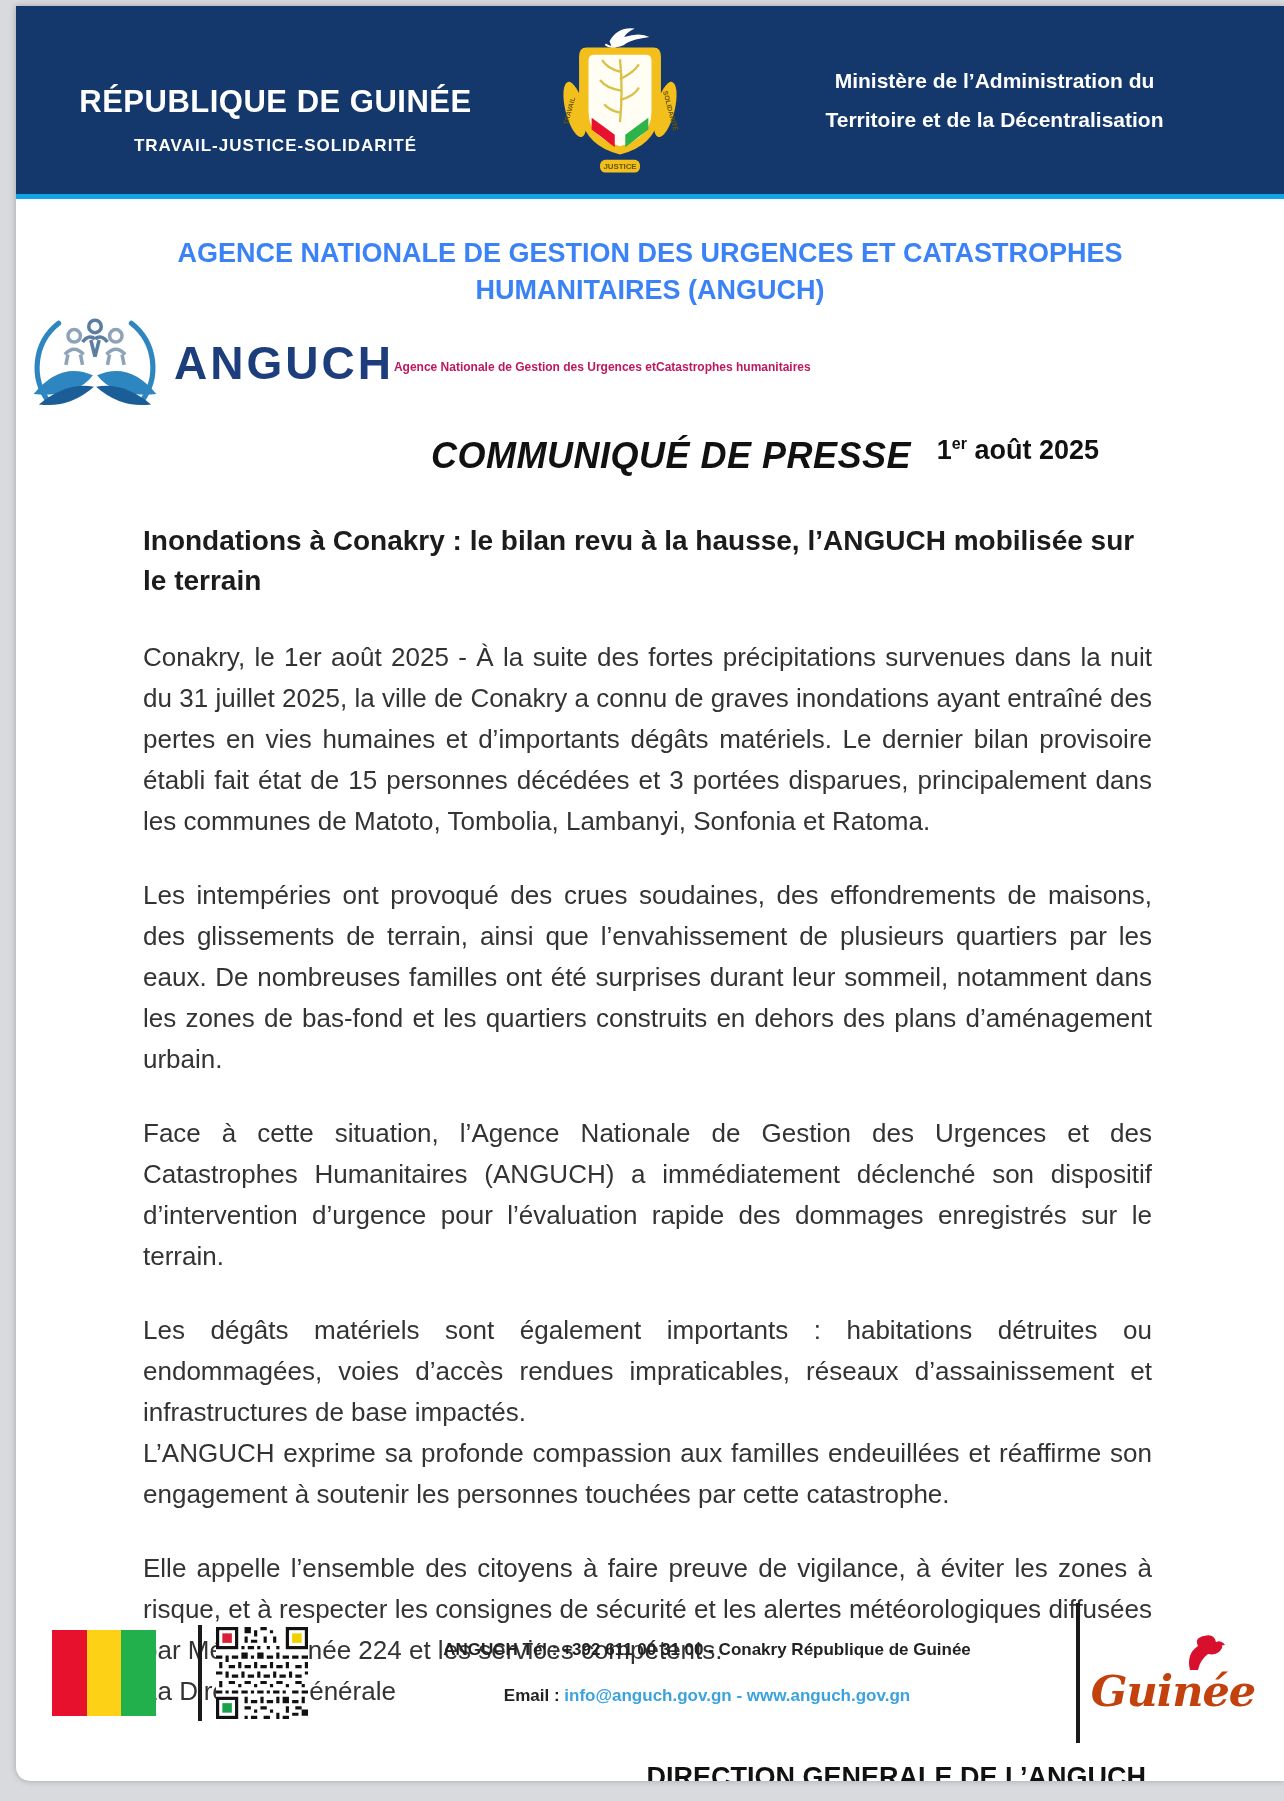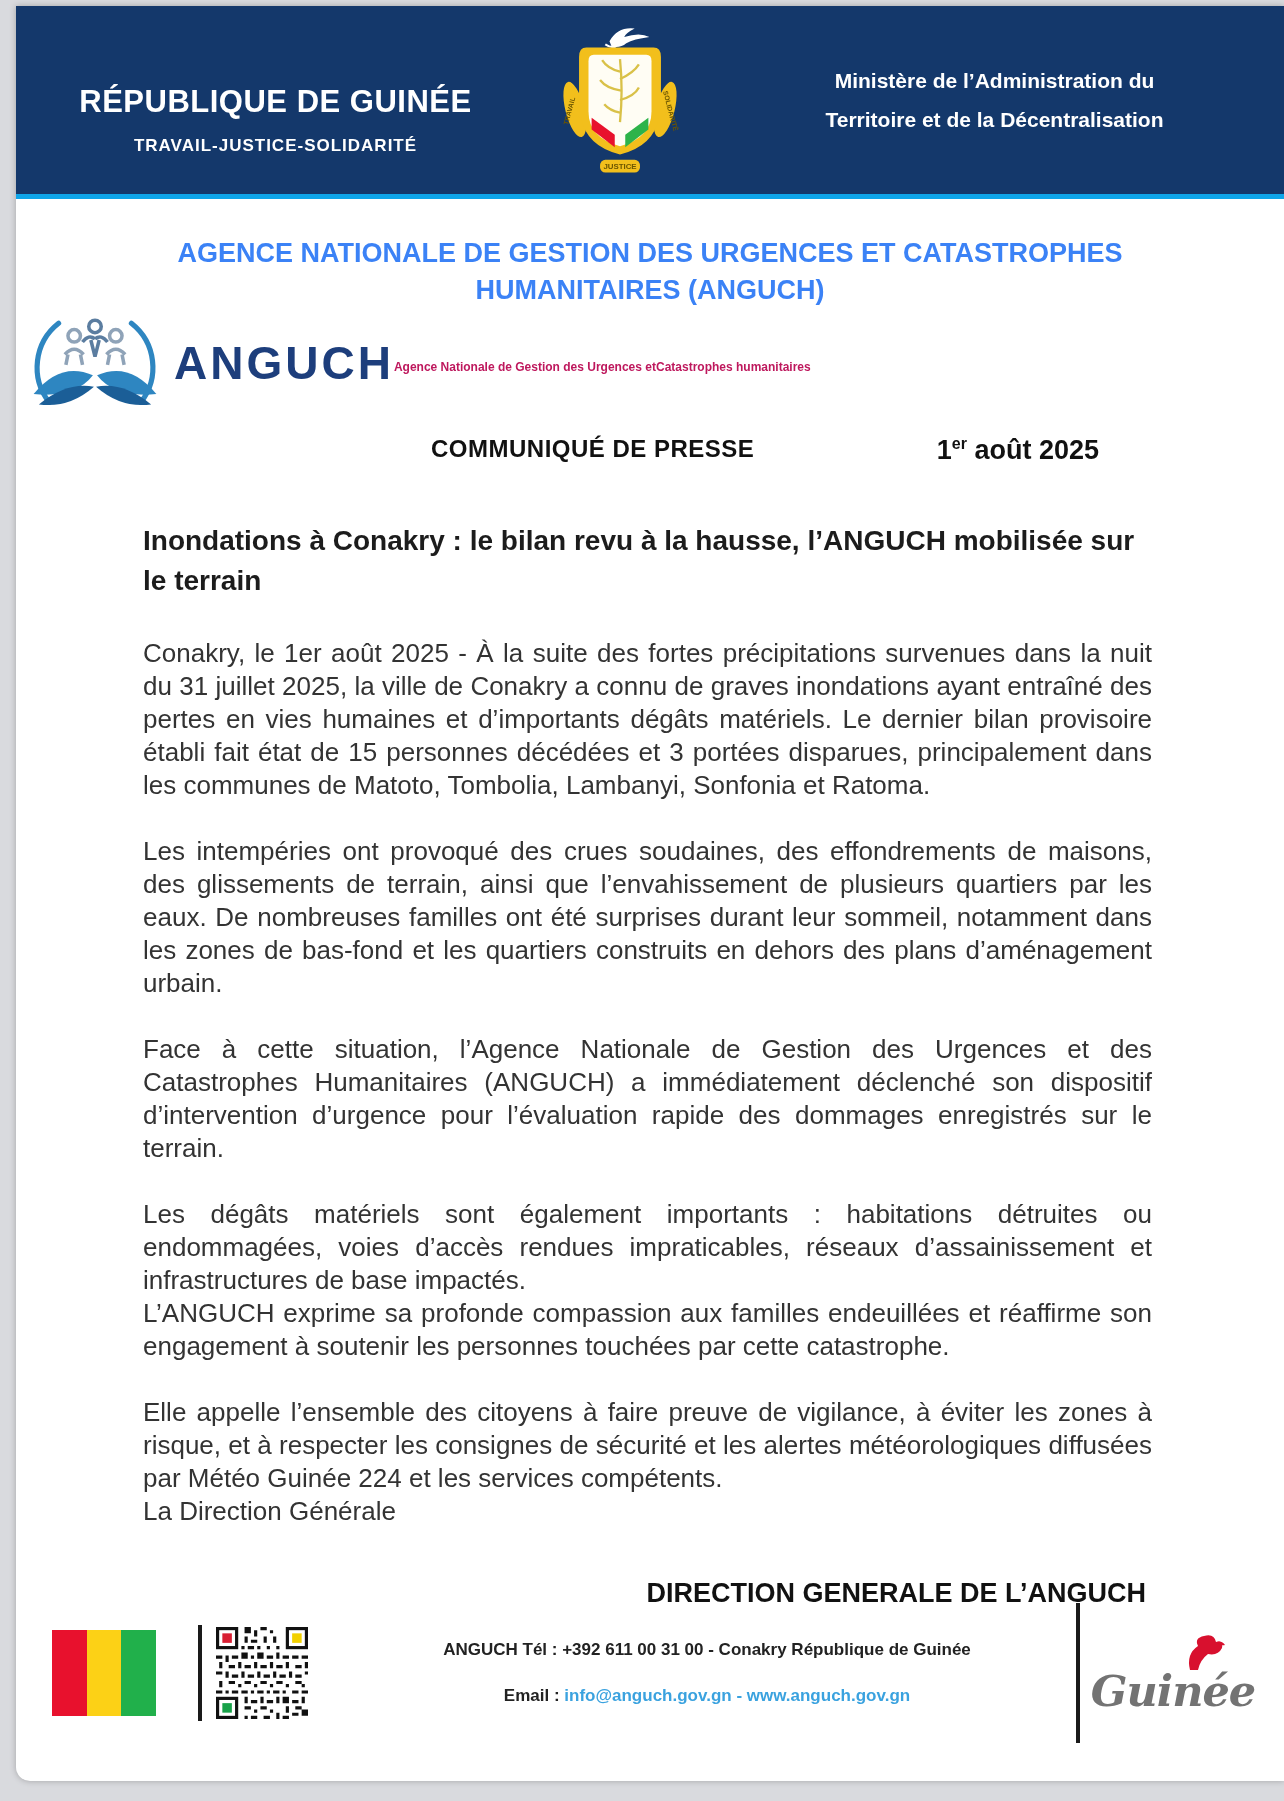--- a/index.html
+++ b/index.html
@@ -35,30 +35,30 @@
     font-size:27px;font-weight:bold;color:#3b82f6;line-height:37px;
   }
   
   .anguch-logo{display:flex;align-items:center;margin-top:6px;}
   .anguch-wordmark{
     font-size:46px;font-weight:bold;color:#1d3e7c;letter-spacing:3px;line-height:46px;margin-top:-8px;
   }
   .anguch-sub{font-size:12px;font-weight:bold;color:#be185d;line-height:16px;text-align:center;}
   
   .kicker-row{position:relative;margin-top:16px;height:44px;padding:0 130px 0 127px;}
-  .kicker{position:absolute;left:415px;font-size:24px;font-weight:bold;color:#111;letter-spacing:.5px;}
+  .kicker{position:absolute;left:415px;font-size:36px;font-weight:bold;color:#111;letter-spacing:.5px;font-style:italic;}
   .date{position:absolute;right:185px;font-size:27px;font-weight:bold;color:#111;}
   .date sup{font-size:16px;}
   
   .content{padding:0 132px 0 127px;}
   .headline{
     margin-top:42px;font-size:28px;font-weight:bold;color:#1c1c1c;line-height:40px;
   }
   .para{
-    font-size:26px;color:#333;line-height:33px;
+    font-size:26px;color:#333;line-height:41px;
     text-align:justify;margin:0 0 33px 0;
   }
   .para.tight{margin-bottom:0;}
   .para.first{margin-top:36px;}
   .signature{
     text-align:right;font-size:27px;font-weight:bold;color:#111;margin-top:50px;padding-right:6px;
   }
   
   .footer{
     position:absolute;left:0;right:0;bottom:38px;
@@ -73,21 +73,21 @@
   .qr{margin-left:14px;}
   .footer-center{flex:1;text-align:center;padding-left:30px;}
   .tel-line{font-size:17px;font-weight:bold;color:#222;}
   .email-line{font-size:17px;font-weight:bold;color:#222;margin-top:26px;}
   .email-line .link{color:#3aa2df;}
   .guinee-block{width:190px;display:flex;align-items:center;margin-right:18px;}
   .guinee-sep{width:4px;height:140px;background:#1a1a1a;}
   .guinee-inner{flex:1;text-align:center;position:relative;}
   .guinee-word{
     font-family:"DejaVu Serif",serif;font-style:italic;font-weight:bold;
-    color:#737373;font-size:43px;letter-spacing:-1px;margin-top:2px;
+    color:#c2410c;font-size:43px;letter-spacing:-1px;margin-top:2px;
   }
   .bird{margin-left:58px;margin-bottom:-14px;}
 </style>
 </head>
 <body>
 
 <div class="doc">
 
   <div class="banner">
     <div class="left">

